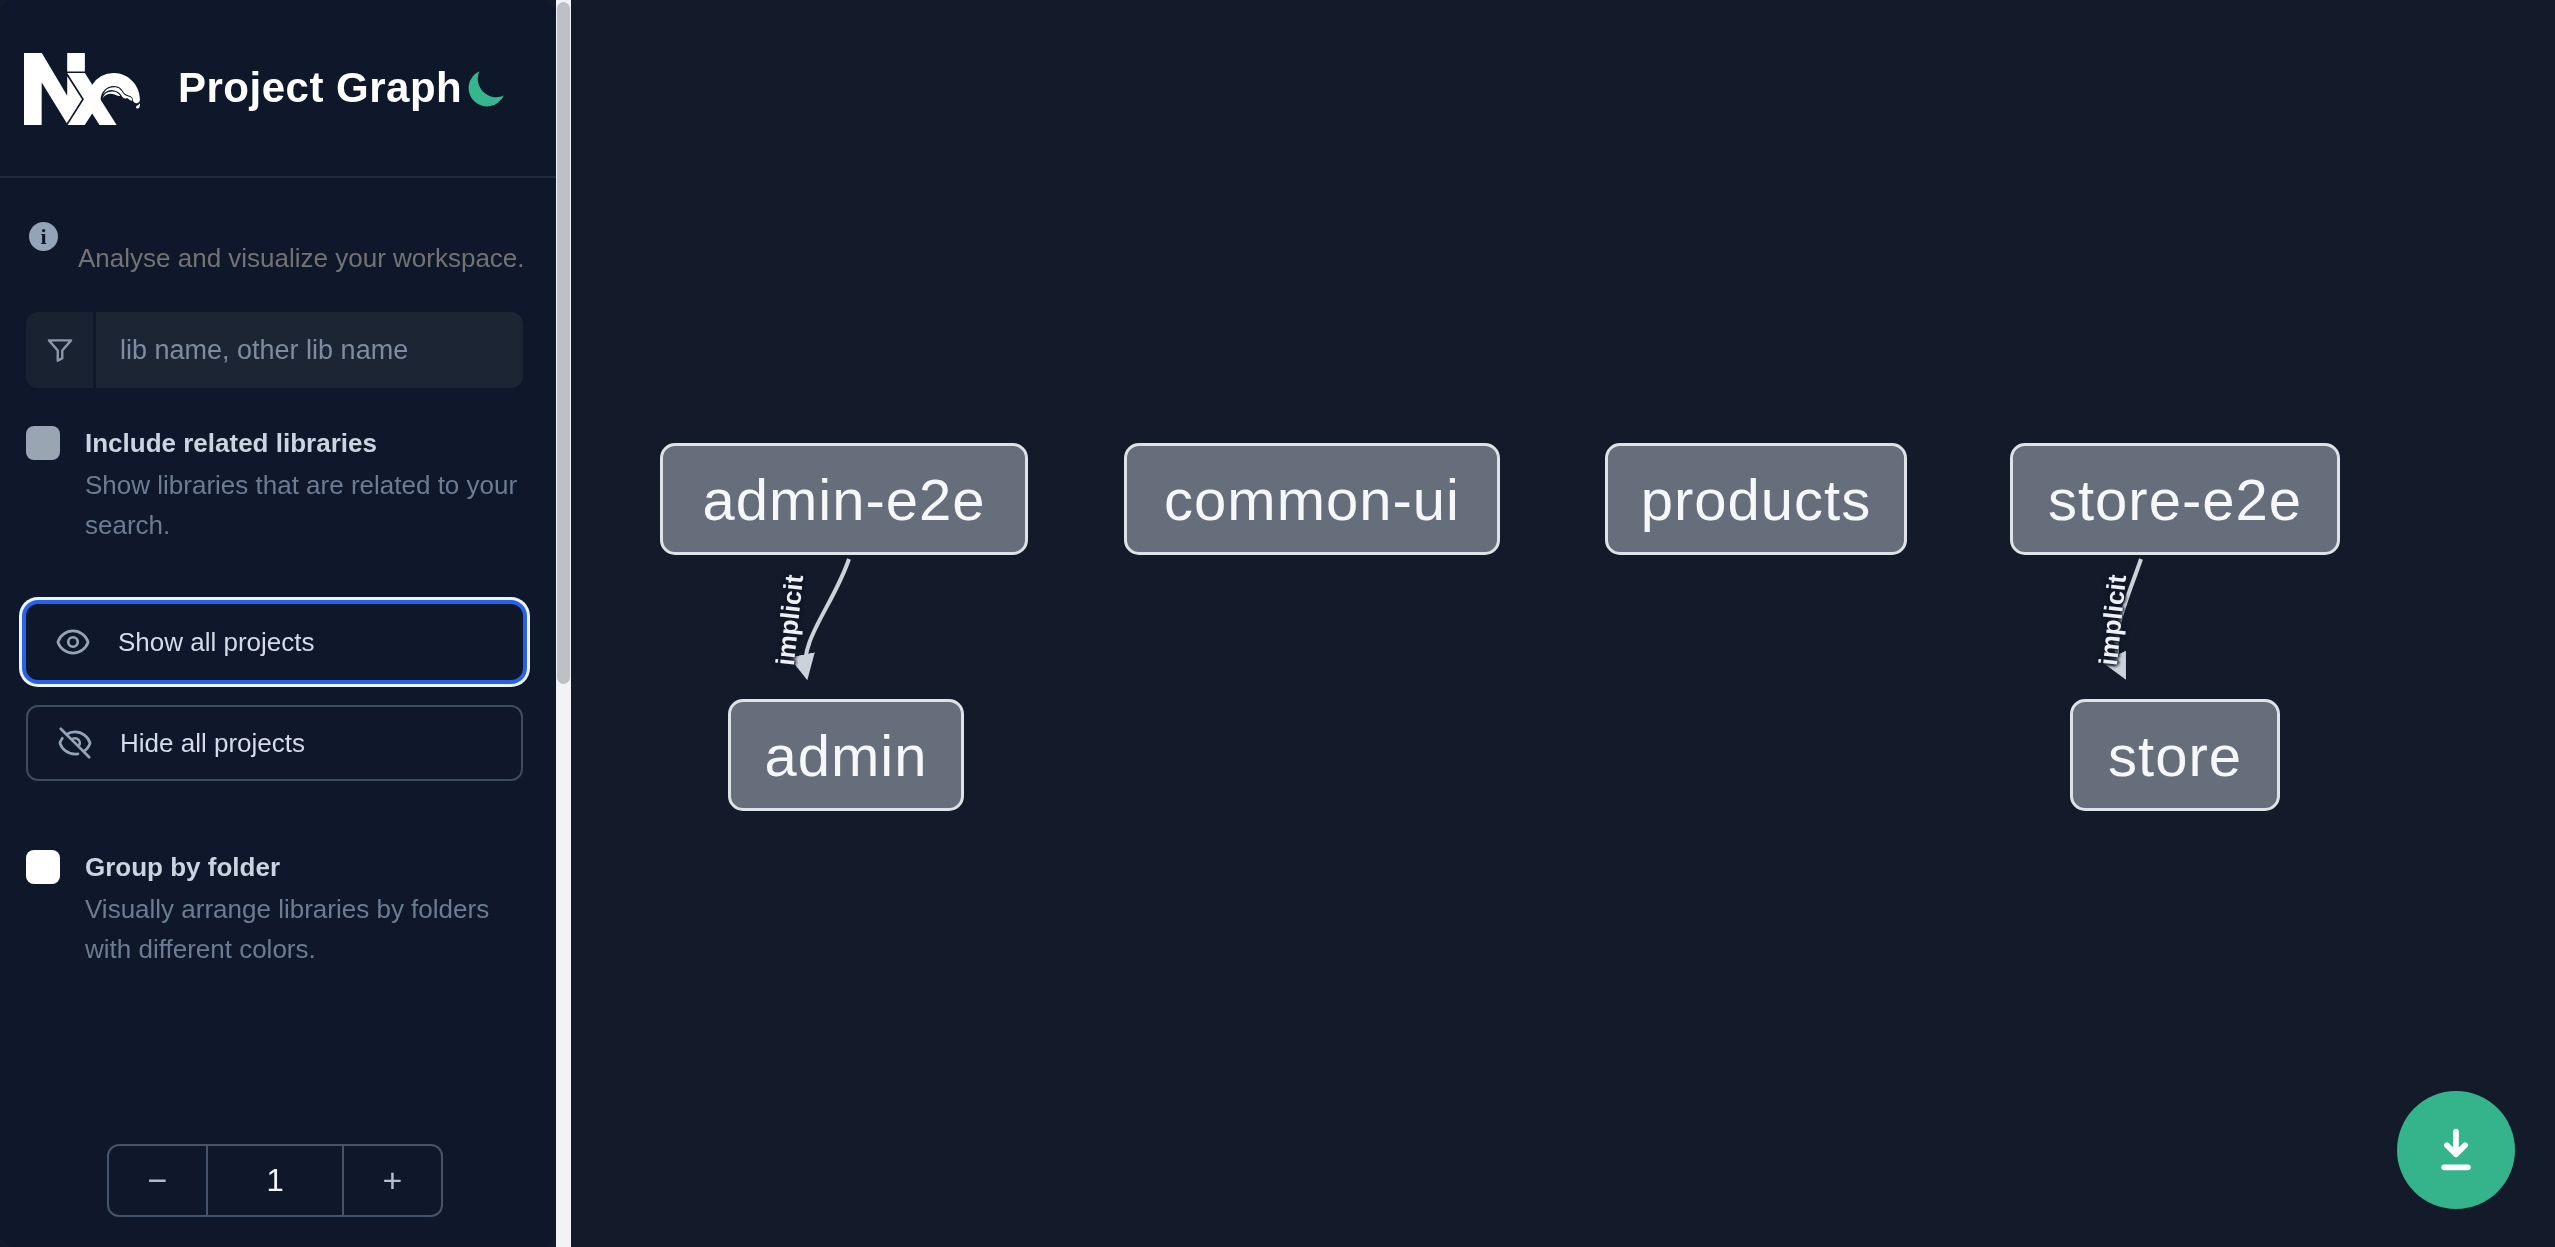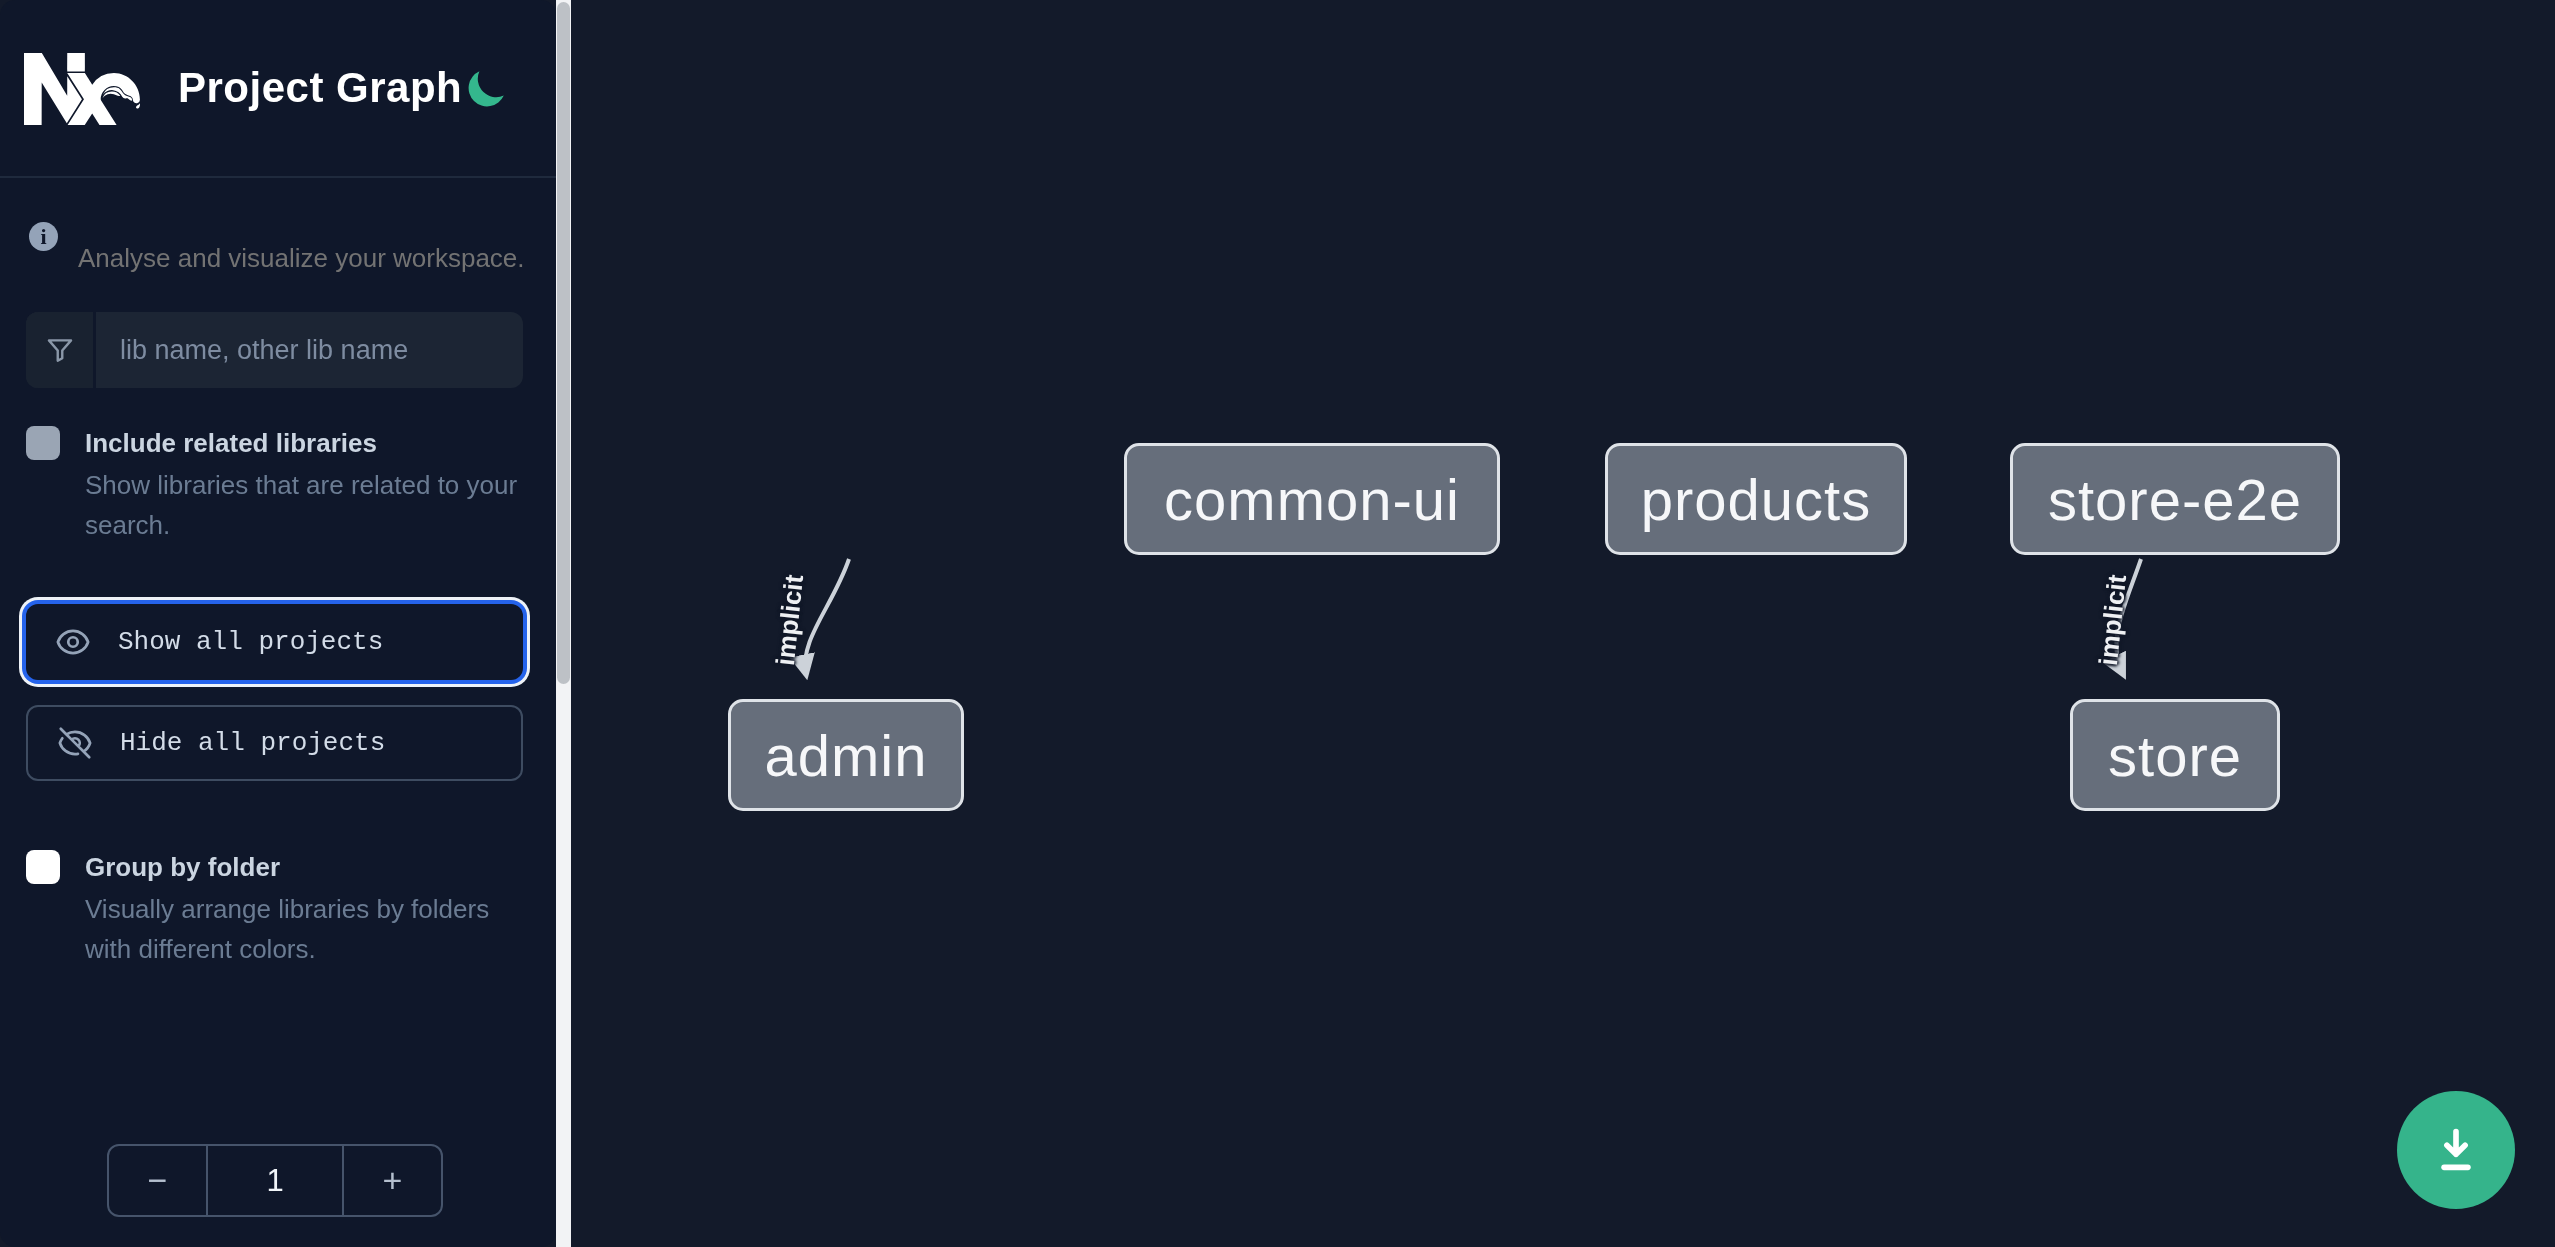--- a/index.html
+++ b/index.html
@@ -36,21 +36,21 @@
   .cb-slate{background:#9aa5b4;}
   .cb-white{background:#ffffff;}
   .cb-green{background:#2eb886;display:flex;align-items:center;justify-content:center;}
   .cb-green svg{width:27px;height:27px;}
   .opt-tx{width:435px;}
   .opt-lb{color:#cbd5e1;font-size:26px;font-weight:700;line-height:38px;}
   .opt-ds{color:#6b7c93;font-size:26px;line-height:40px;margin-top:3px;}
 
   .sbtn{position:absolute;left:26px;width:497px;height:76px;border-radius:12px;background:#0f172a;
         display:flex;align-items:center;gap:26px;padding:0 0 0 28px;border:none;color:#d3dce8;
-        font-size:26px;font-family:Liberation Mono, monospace;cursor:pointer;text-align:left;}
+        font-size:26px;font-family:Liberation Sans, sans-serif;cursor:pointer;text-align:left;}
   .sbtn svg{width:38px;height:38px;flex:none;}
   .btn-show{top:604px;box-shadow:0 0 0 4px #2563eb,0 0 0 7px #eef2f7;}
   .btn-hide{top:705px;border:2px solid #3e4c61;}
 
   .stepper{position:absolute;left:107px;top:1144px;width:336px;height:73px;border:2px solid #46546b;
            border-radius:12px;display:flex;overflow:hidden;}
   .step-btn{flex:none;width:97px;display:flex;align-items:center;justify-content:center;font-size:34px;
             background:none;border:none;color:#b4bfce;font-family:inherit;cursor:pointer;padding:0;}
   .step-val{flex:1;display:flex;align-items:center;justify-content:center;font-size:31px;color:#f1f5f9;
             border-left:2px solid #46546b;border-right:2px solid #46546b;}
@@ -168,20 +168,21 @@
         <path d="M0 0 L10 5 L0 10 z" fill="#ccd2d9"></path>
       </marker>
     </defs>
     <path d="M 849 559 C 833 606, 799 640, 806 674" fill="none" stroke="#ccd2d9" stroke-width="4" marker-end="url(#arrow)"></path>
     <path d="M 2141 559 C 2125 606, 2106 640, 2123 674" fill="none" stroke="#ccd2d9" stroke-width="4" marker-end="url(#arrow)"></path>
   </svg>
 
   <div class="edge-label el1">implicit</div>
   <div class="edge-label el2">implicit</div>
 
+  <div class="node n0">admin-e2e</div>
   <div class="node n1">common-ui</div>
   <div class="node n2">products</div>
   <div class="node n3">store-e2e</div>
   <div class="node n4">admin</div>
   <div class="node n5">store</div>
 
   <button class="fab">
     <svg viewBox="0 0 24 24" fill="none" stroke="#ffffff" stroke-width="2.6" stroke-linecap="round" stroke-linejoin="round" xmlns="http://www.w3.org/2000/svg">
       <path d="M12 3.5v10.5m0 0l-4.2-4.2M12 14l4.2-4.2"></path>
       <path d="M6.5 20h11"></path>

